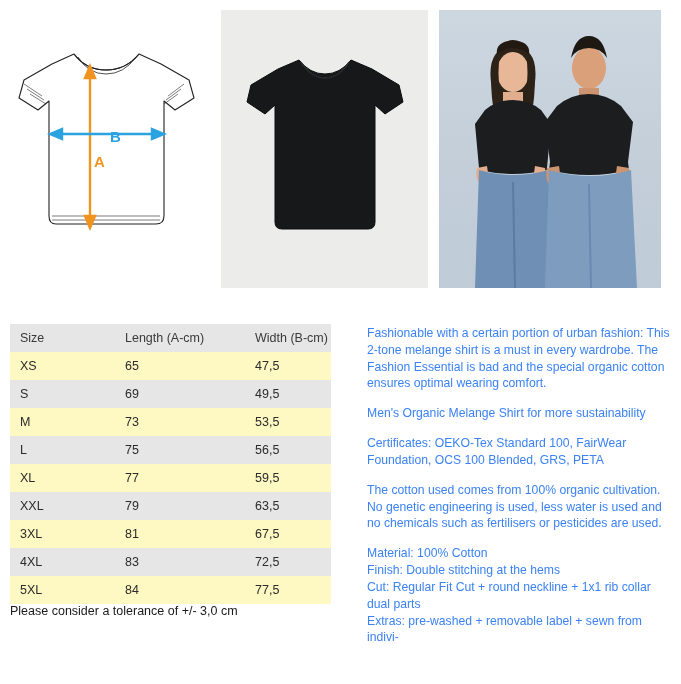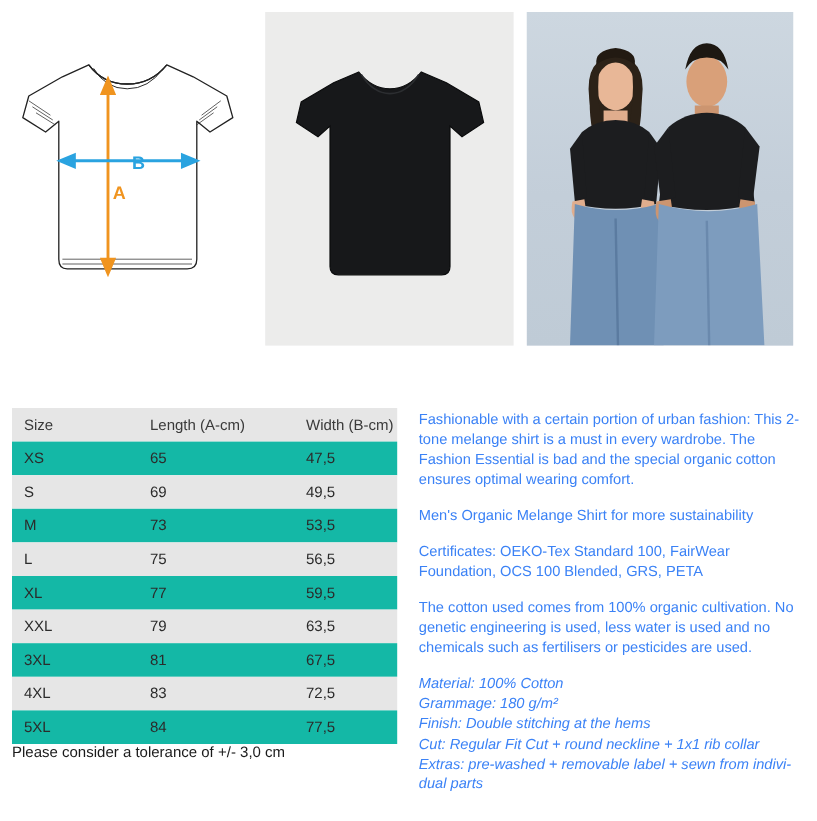--- a/index.html
+++ b/index.html
@@ -73,23 +73,23 @@
   
   .models-bg {
     position: absolute;
     inset: 0;
     background: linear-gradient(180deg, #cdd7e0 0%, #c3ced9 55%, #bfcbd6 100%);
   }
 
   
   .content {
     display: flex;
-    padding: 52px 10px 0 10px;
+    padding: 36px 10px 0 10px;
     box-sizing: border-box;
-    gap: 18px;
+    gap: 36px;
   }
 
   
   .table-col {
     width: 321px;
     flex: 0 0 321px;
   }
   table.size-table {
     width: 100%;
     border-collapse: collapse;
@@ -103,21 +103,21 @@
     background: #e6e6e6;
   }
   table.size-table td {
     padding: 7px 0 7px 10px;
     color: #2b2b2b;
   }
   table.size-table tr.odd td {
     background: #e6e6e6;
   }
   table.size-table tr.even td {
-    background: #14b8a6;
+    background: #fef9c3;
   }
   .col-size { width: 95px; }
   .col-len  { width: 120px; }
   .col-wid  { width: auto; }
 
   .tolerance {
     font-size: 12.5px;
     color: #1a1a1a;
   }
 
@@ -127,21 +127,20 @@
     font-size: 12.2px;
     line-height: 1.38;
     color: #3b82f6;
     padding-top: 1px;
   }
   .desc-col p {
     margin: 0 0 13px 0;
   }
   .spec-list {
     margin: 0;
-    font-style: italic;
   }
   .spec-list div {
     margin: 0;
   }
 </style>
 </head>
 <body>
 
 <div class="page">
 
@@ -286,22 +285,21 @@
       <div class="tolerance">Please consider a tolerance of +/- 3,0 cm</div>
     </div>
 
     <div class="desc-col">
       <p>Fashionable with a certain portion of urban fashion: This 2-tone melange shirt is a must in every wardrobe. The Fashion Essential is bad and the special organic cotton ensures optimal wearing comfort.</p>
       <p>Men's Organic Melange Shirt for more sustainability</p>
       <p>Certificates: OEKO-Tex Standard 100, FairWear Foundation, OCS 100 Blended, GRS, PETA</p>
       <p>The cotton used comes from 100% organic cultivation. No genetic engineering is used, less water is used and no chemicals such as fertilisers or pesticides are used.</p>
       <div class="spec-list">
         <div>Material: 100% Cotton</div>
-        <div>Grammage: 180 g/m²</div>
         <div>Finish: Double stitching at the hems</div>
         <div>Cut: Regular Fit Cut + round neckline + 1x1 rib collar</div>
+        <div>dual parts</div>
         <div>Extras: pre-washed + removable label + sewn from indivi-</div>
-        <div>dual parts</div>
       </div>
     </div>
 
   </div>
 </div>
 
 </body></html>

